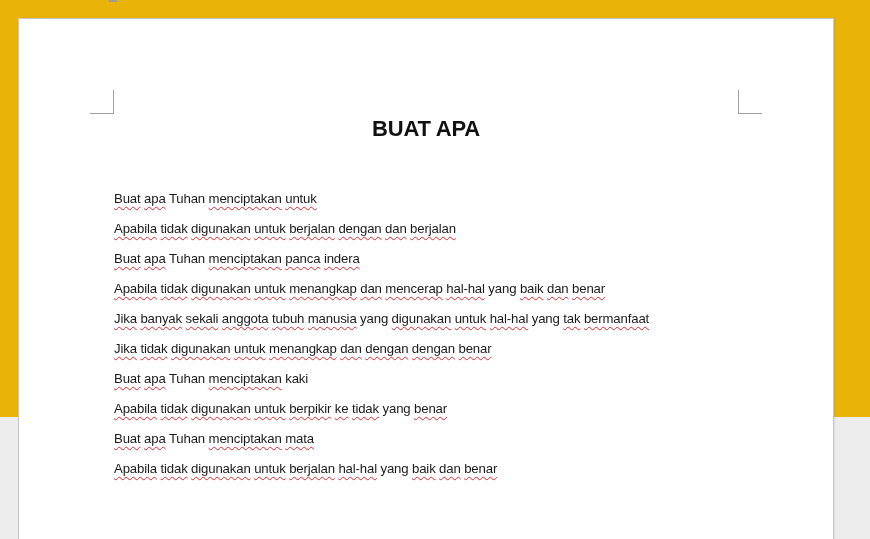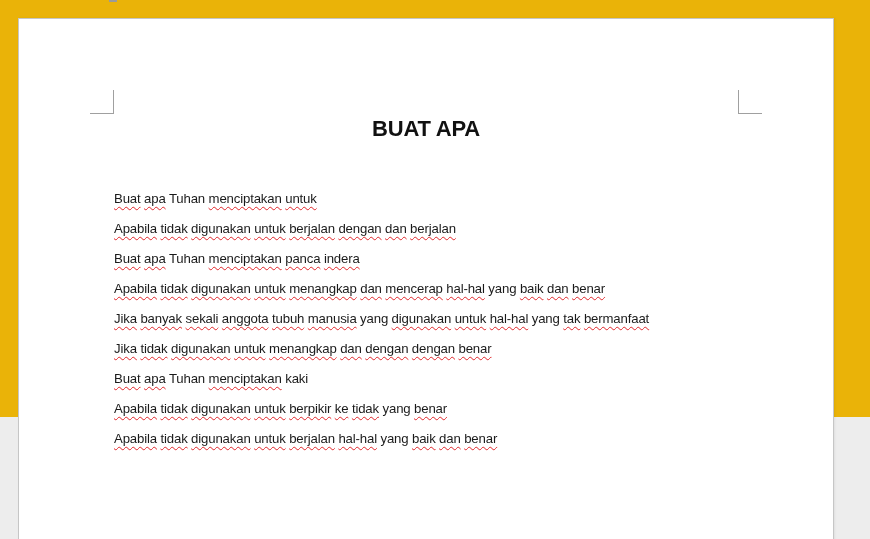--- a/index.html
+++ b/index.html
@@ -107,16 +107,17 @@
 
     <ul class="body-lines" id="body-lines">
         <li class="line"><span class="w err">Buat</span> <span class="w err">apa</span> <span class="w">Tuhan</span> <span class="w err">menciptakan</span> <span class="w err">untuk</span></li>
         <li class="line"><span class="w err">Apabila</span> <span class="w err">tidak</span> <span class="w err">digunakan</span> <span class="w err">untuk</span> <span class="w err">berjalan</span> <span class="w err">dengan</span> <span class="w err">dan</span> <span class="w err">berjalan</span></li>
         <li class="line"><span class="w err">Buat</span> <span class="w err">apa</span> <span class="w">Tuhan</span> <span class="w err">menciptakan</span> <span class="w err">panca</span> <span class="w err">indera</span></li>
         <li class="line"><span class="w err">Apabila</span> <span class="w err">tidak</span> <span class="w err">digunakan</span> <span class="w err">untuk</span> <span class="w err">menangkap</span> <span class="w err">dan</span> <span class="w err">mencerap</span> <span class="w err">hal-hal</span> <span class="w">yang</span> <span class="w err">baik</span> <span class="w err">dan</span> <span class="w err">benar</span></li>
         <li class="line"><span class="w err">Jika</span> <span class="w err">banyak</span> <span class="w err">sekali</span> <span class="w err">anggota</span> <span class="w err">tubuh</span> <span class="w err">manusia</span> <span class="w">yang</span> <span class="w err">digunakan</span> <span class="w err">untuk</span> <span class="w err">hal-hal</span> <span class="w">yang</span> <span class="w err">tak</span> <span class="w err">bermanfaat</span></li>
         <li class="line"><span class="w err">Jika</span> <span class="w err">tidak</span> <span class="w err">digunakan</span> <span class="w err">untuk</span> <span class="w err">menangkap</span> <span class="w err">dan</span> <span class="w err">dengan</span> <span class="w err">dengan</span> <span class="w err">benar</span></li>
         <li class="line"><span class="w err">Buat</span> <span class="w err">apa</span> <span class="w">Tuhan</span> <span class="w err">menciptakan</span> <span class="w">kaki</span></li>
         <li class="line"><span class="w err">Apabila</span> <span class="w err">tidak</span> <span class="w err">digunakan</span> <span class="w err">untuk</span> <span class="w err">berpikir</span> <span class="w err">ke</span> <span class="w err">tidak</span> <span class="w">yang</span> <span class="w err">benar</span></li>
+        <li class="line"><span class="w err">Buat</span> <span class="w err">apa</span> <span class="w">Tuhan</span> <span class="w err">menciptakan</span> <span class="w err">mata</span></li>
         <li class="line"><span class="w err">Apabila</span> <span class="w err">tidak</span> <span class="w err">digunakan</span> <span class="w err">untuk</span> <span class="w err">berjalan</span> <span class="w err">hal-hal</span> <span class="w">yang</span> <span class="w err">baik</span> <span class="w err">dan</span> <span class="w err">benar</span></li>
       </ul>
   </div>
 </div>
 
 </body></html>

